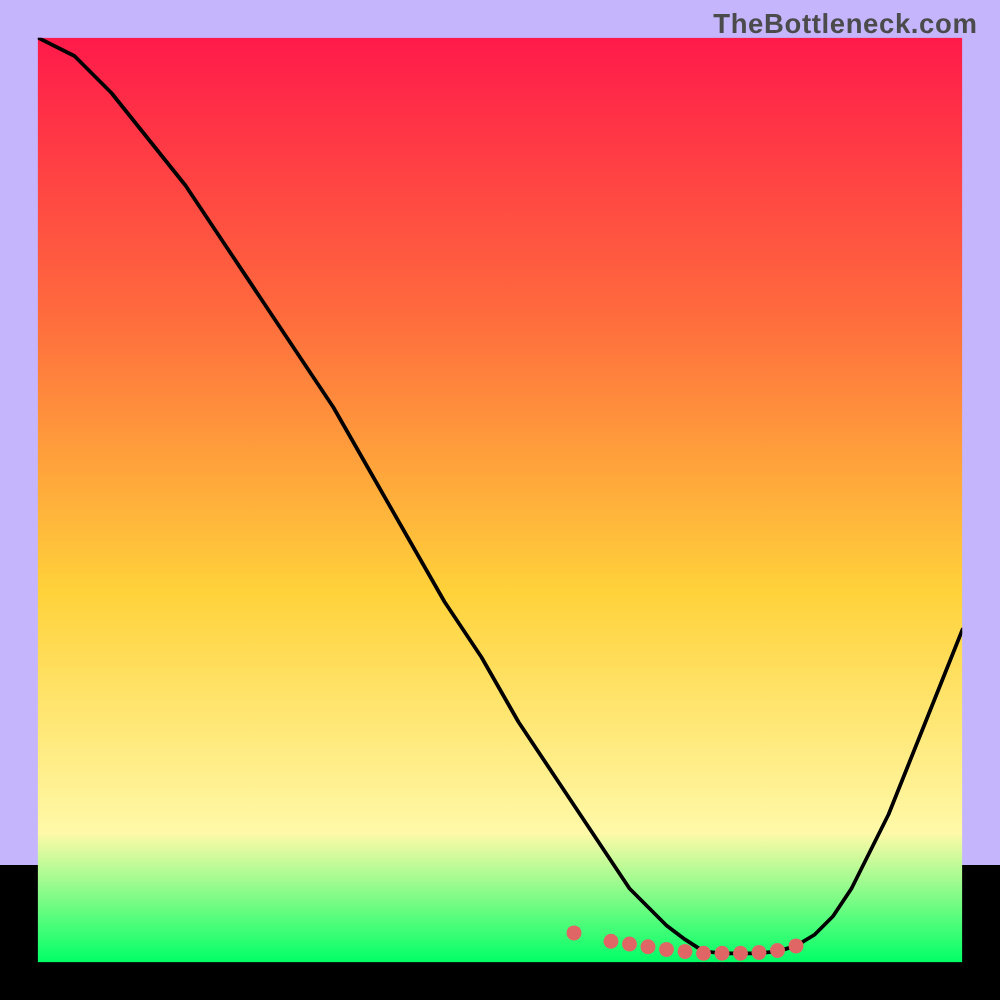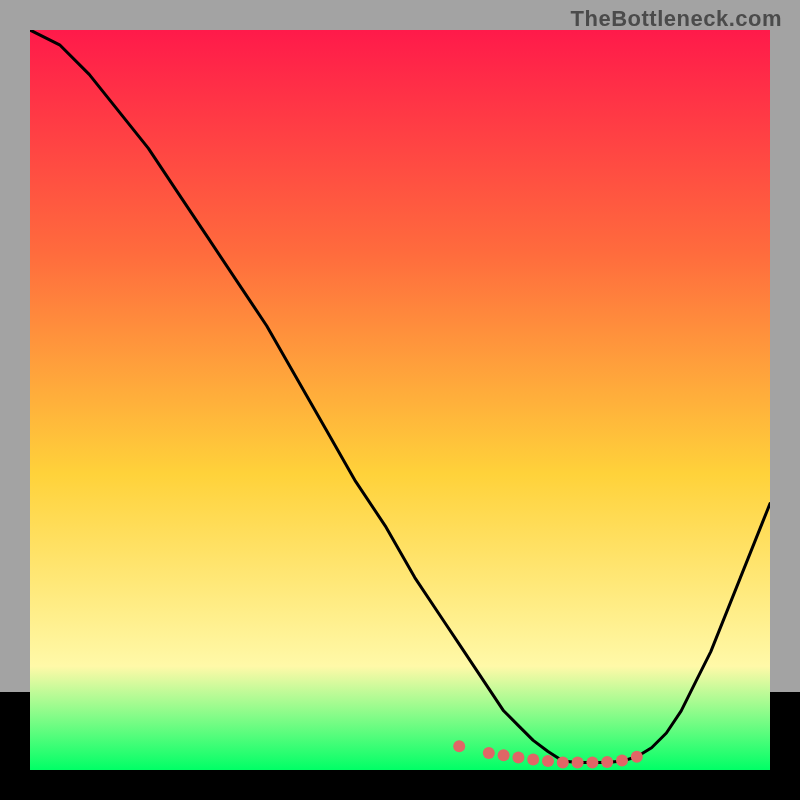--- a/index.html
+++ b/index.html
@@ -8,21 +8,21 @@
     width: 800px;
     height: 800px;
     background: #000;
     font-family: Arial, Helvetica, sans-serif;
     overflow: hidden;
   }
   .frame {
     position: relative;
     width: 800px;
     height: 692px;
-    background: #a3a3a3;
+    background: #c4b5fd;
   }
   .watermark {
     position: absolute;
     top: 6px;
     right: 18px;
     color: #4b4b4b;
     font-size: 22px;
     font-weight: 600;
     letter-spacing: 0.5px;
     z-index: 5;

